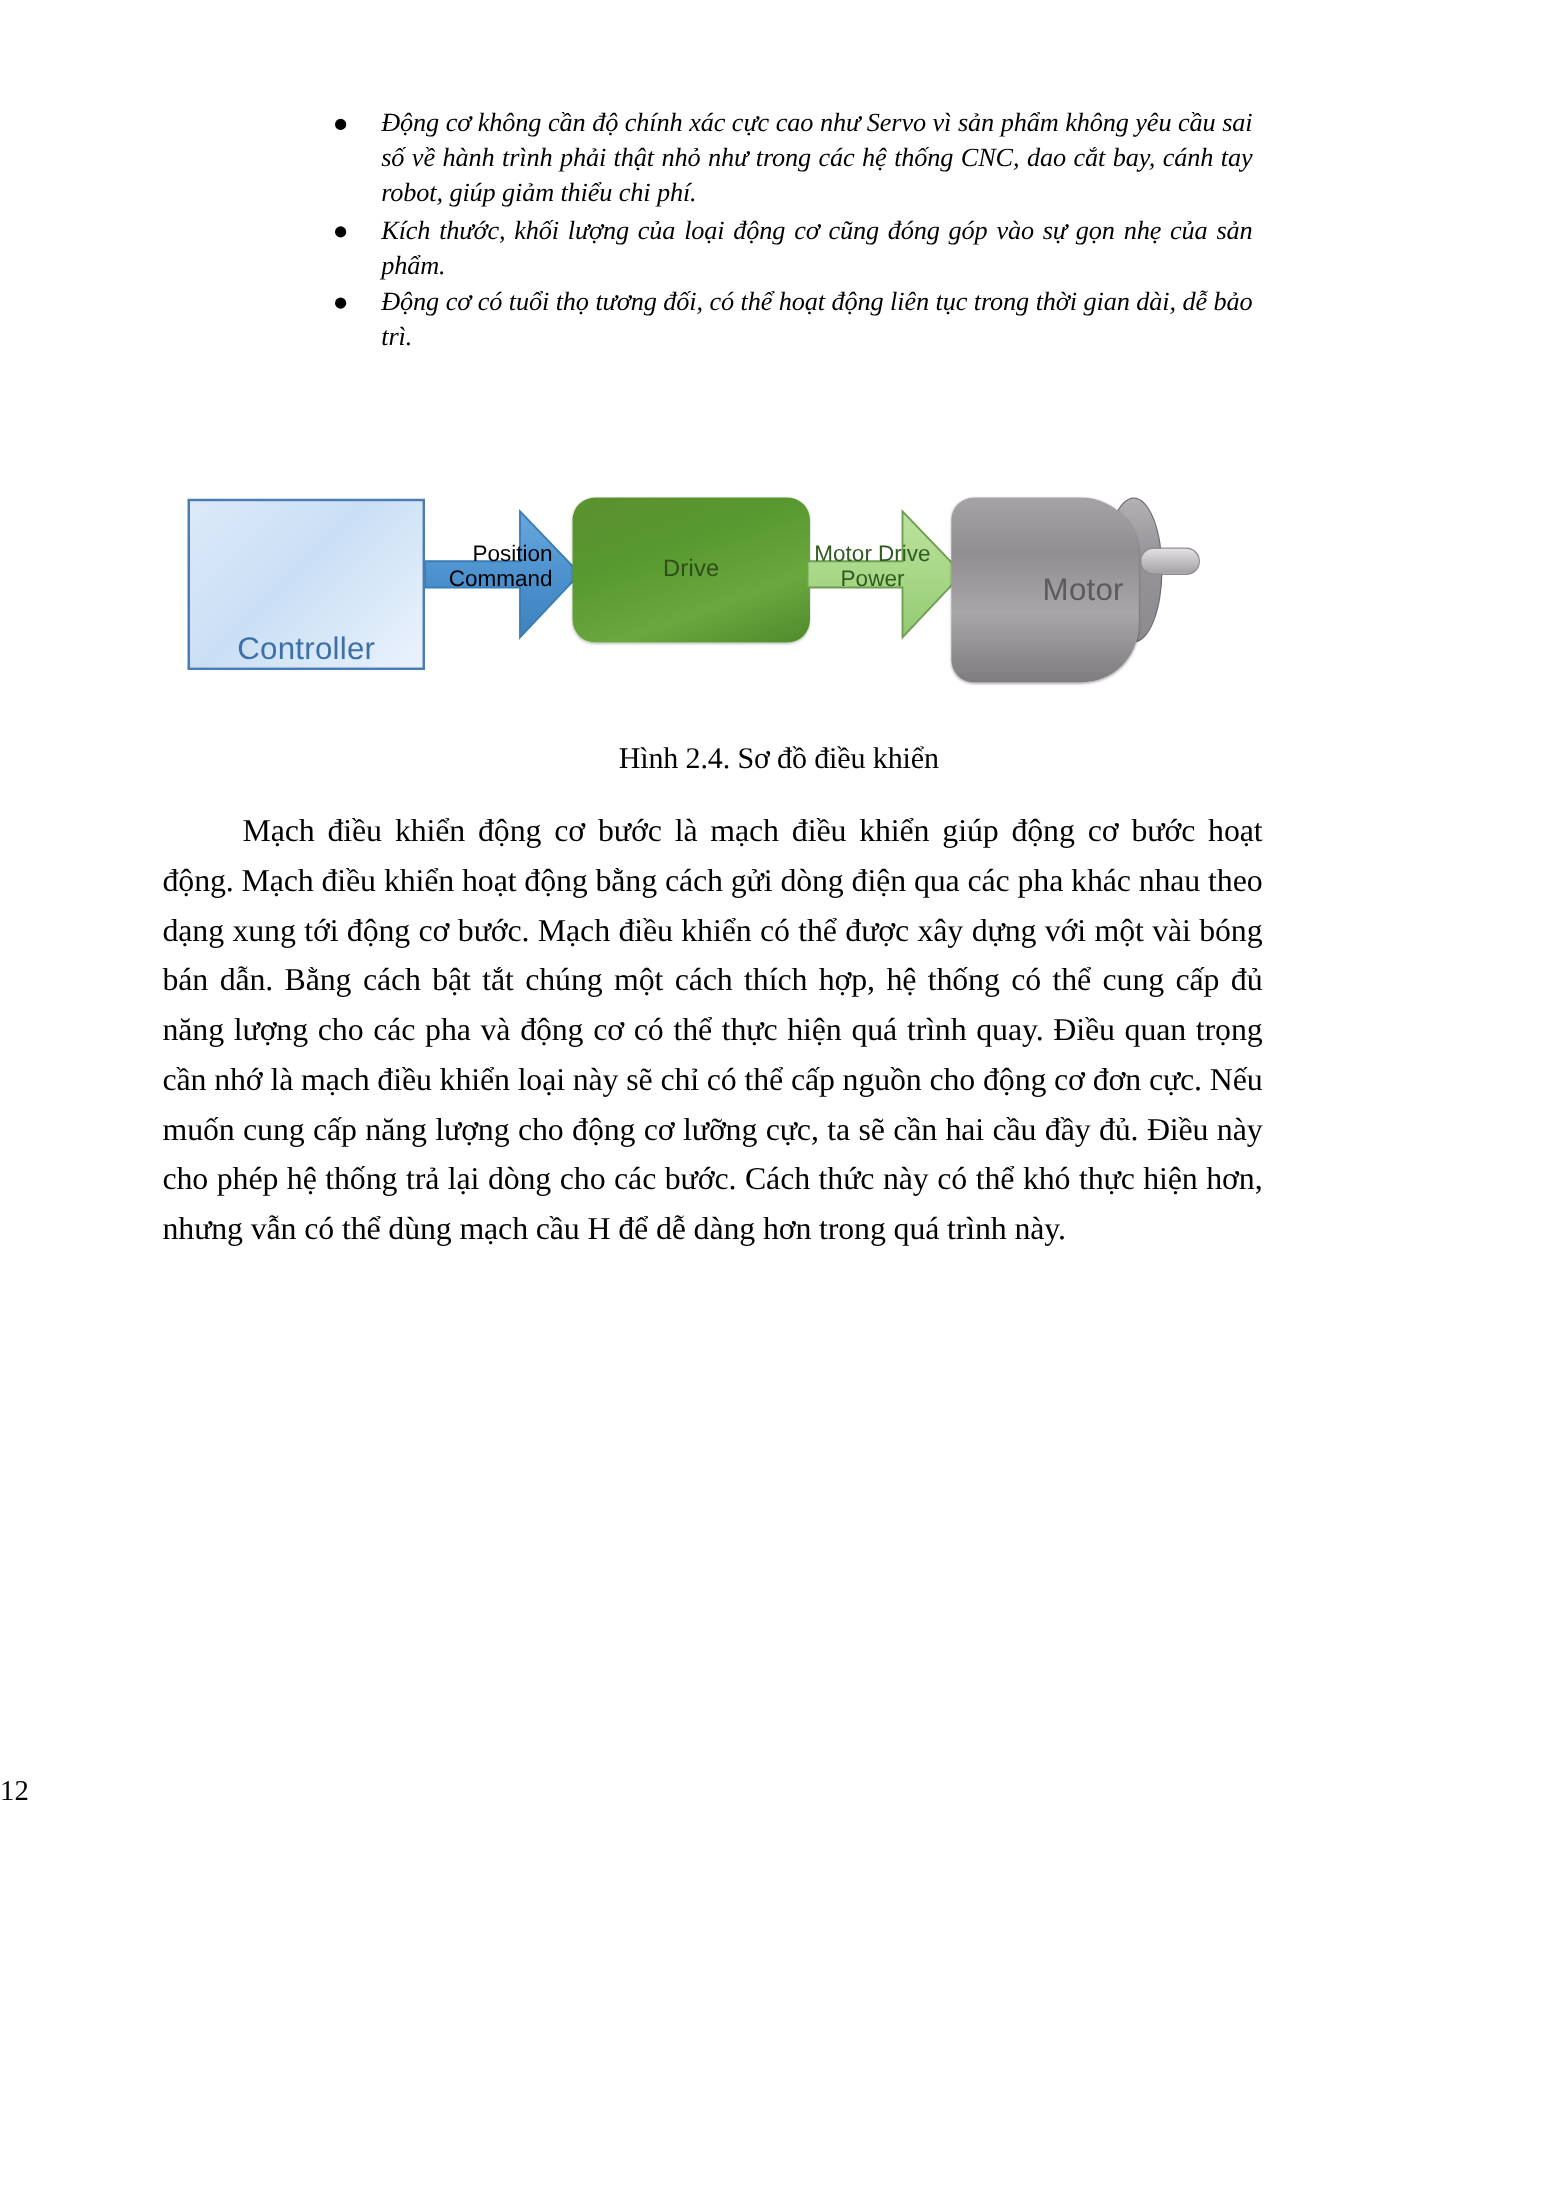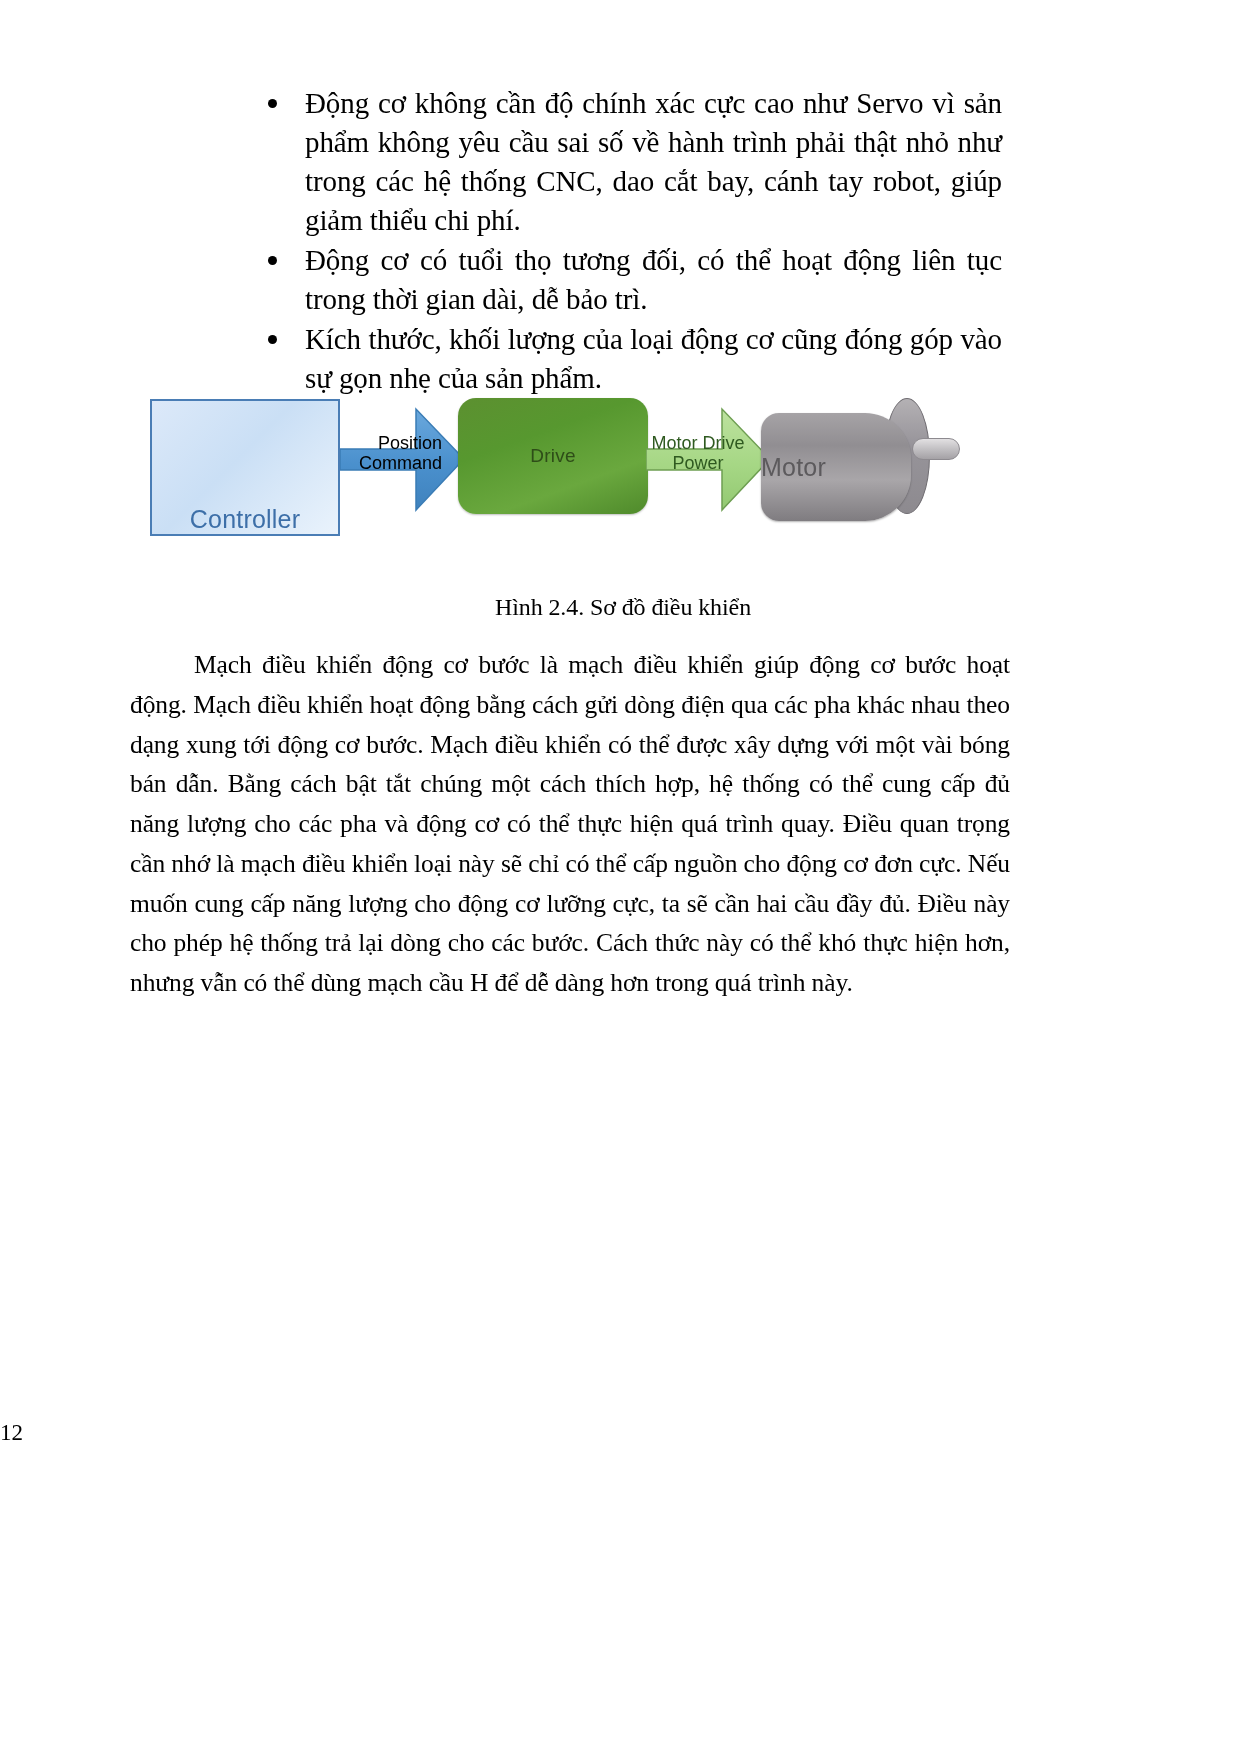--- a/index.html
+++ b/index.html
@@ -31,25 +31,26 @@
     top: 84px;
     left: 262px;
     width: 740px;
     margin: 0;
     padding: 0;
     list-style: none;
   }
   .bullet-item {
     position: relative;
     padding-left: 43px;
-    font-size: 29px;
+    font-size: 21px;
     line-height: 1.345;
     text-align: justify;
     text-justify: inter-word;
     letter-spacing: -0.1px;
+    font-style: italic;
   }
   .bullet-item + .bullet-item {
     margin-top: 1px;
   }
   .bullet-dot {
     position: absolute;
     left: 6px;
     top: 0.52em;
     width: 9px;
     height: 9px;
@@ -155,28 +156,28 @@
     font-size: 18px;
     line-height: 1.12;
     color: #2f5a20;
     pointer-events: none;
   }
 
   
   .motor-body {
     position: absolute;
     left: 615px;
-    top: 28px;
+    top: 13px;
     width: 150px;
-    height: 108px;
+    height: 148px;
     border-radius: 18px 46px 46px 18px;
     background: linear-gradient(180deg, #a6a3a6 0%, #918e92 30%, #a9a6a9 62%, #7f7c80 100%);
     display: flex;
     align-items: center;
-    justify-content: flex-start;
+    justify-content: flex-end;
     box-shadow: 0 1px 2px rgba(0,0,0,0.3);
   }
   .motor-label {
     font-family: "Liberation Sans", "DejaVu Sans", sans-serif;
     font-size: 25px;
     color: #5c5a5d;
     letter-spacing: 0.2px;
     margin-right: 12px;
   }
   .motor-endcap {
@@ -242,25 +243,25 @@
 
 <div class="page">
 
   <ul class="bullet-list">
     <li class="bullet-item">
       <span class="bullet-dot"></span>
       <span class="bullet-text">Động cơ không cần độ chính xác cực cao như Servo vì sản phẩm không yêu cầu sai số về hành trình phải thật nhỏ như trong các hệ thống CNC, dao cắt bay, cánh tay robot, giúp giảm thiểu chi phí.</span>
     </li>
     <li class="bullet-item">
       <span class="bullet-dot"></span>
-      <span class="bullet-text">Động cơ có tuổi thọ tương đối, có thể hoạt động liên tục trong thời gian dài, dễ bảo trì.</span>
+      <span class="bullet-text">Kích thước, khối lượng của loại động cơ cũng đóng góp vào sự gọn nhẹ của sản phẩm.</span>
     </li>
     <li class="bullet-item">
       <span class="bullet-dot"></span>
-      <span class="bullet-text">Kích thước, khối lượng của loại động cơ cũng đóng góp vào sự gọn nhẹ của sản phẩm.</span>
+      <span class="bullet-text">Động cơ có tuổi thọ tương đối, có thể hoạt động liên tục trong thời gian dài, dễ bảo trì.</span>
     </li>
   </ul>
 
   <div class="figure">
     <div class="diagram">
 
       <div class="controller-box">
         <span class="controller-label">Controller</span>
       </div>
 

